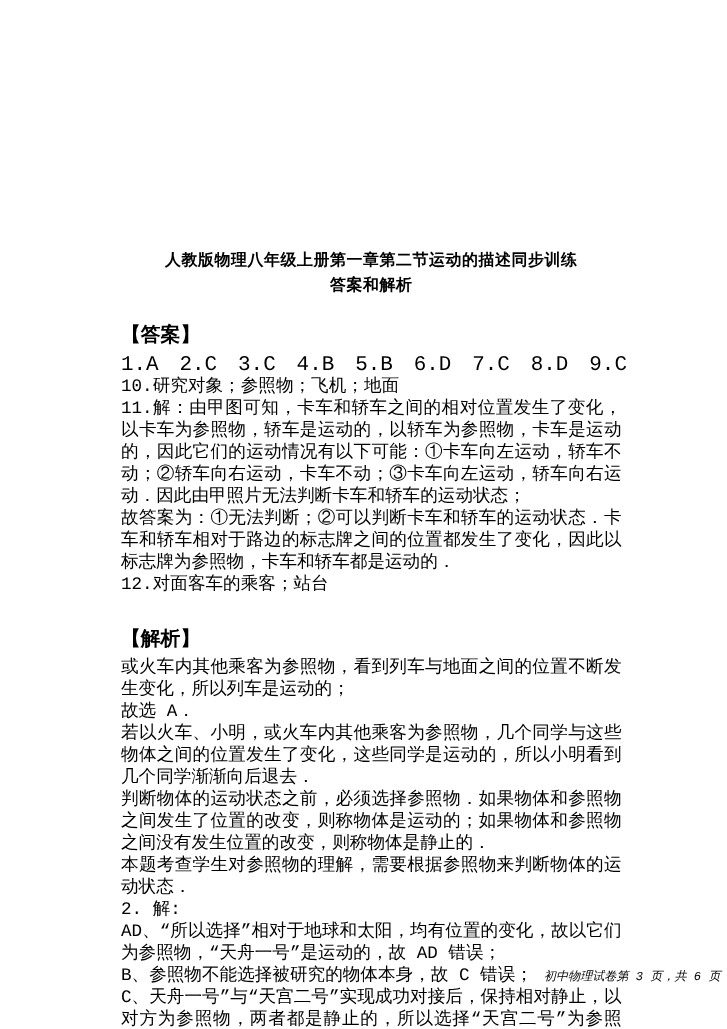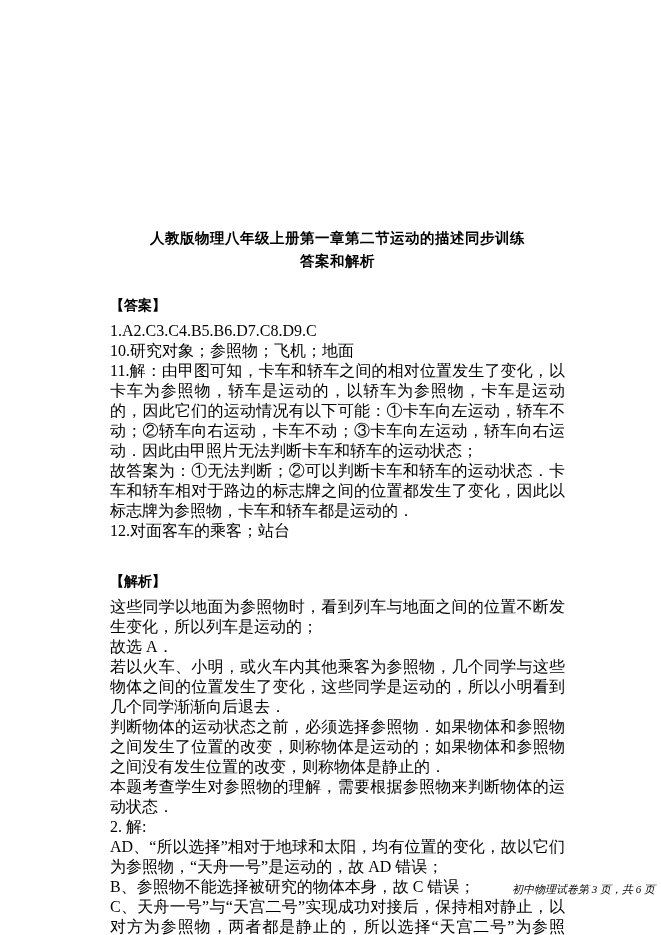--- a/index.html
+++ b/index.html
@@ -6,50 +6,51 @@
     margin: 0;
     padding: 0;
     background: #ffffff;
   }
   .page {
     position: relative;
     width: 661px;
     height: 935px;
     background: #ffffff;
     color: #000000;
-    font-family: Liberation Serif, serif;
+    font-family: Liberation Mono, monospace;
     overflow: hidden;
   }
   .content {
     padding: 228px 96px 0 110px;
   }
   .title, .subtitle {
     margin: 0;
     font-size: 14.5px;
     font-weight: bold;
     text-align: center;
     line-height: 21px;
     letter-spacing: 0.5px;
   }
   .subtitle {
     margin-top: 2px;
   }
   .section-header {
     font-weight: bold;
-    font-size: 14px;
+    font-size: 18px;
     line-height: 20px;
     margin-top: 24px;
     margin-bottom: 5px;
   }
   .analysis-header {
     margin-top: 31px;
   }
   .choices-row {
     display: flex;
-    font-size: 16px;
+    gap: 19px;
+    font-size: 19px;
     line-height: 20px;
   }
   .para {
     margin: 0;
     font-size: 16px;
     line-height: 20px;
     text-align: justify;
     word-break: break-all;
   }
   .footer {
@@ -86,21 +87,21 @@
         <span>9.C</span>
       </div>
       <p class="para">10.研究对象；参照物；飞机；地面</p>
       <p class="para">11.解：由甲图可知，卡车和轿车之间的相对位置发生了变化，以卡车为参照物，轿车是运动的，以轿车为参照物，卡车是运动的，因此它们的运动情况有以下可能：①卡车向左运动，轿车不动；②轿车向右运动，卡车不动；③卡车向左运动，轿车向右运动．因此由甲照片无法判断卡车和轿车的运动状态；</p>
       <p class="para">故答案为：①无法判断；②可以判断卡车和轿车的运动状态．卡车和轿车相对于路边的标志牌之间的位置都发生了变化，因此以标志牌为参照物，卡车和轿车都是运动的．</p>
       <p class="para">12.对面客车的乘客；站台</p>
     </div>
 
     <div>
       <div class="section-header analysis-header">【解析】</div>
-      <p class="para">这些同学以地面为参照物时，看到列车与地面之间的位置不断发生变化，所以列车是运动的；</p>
+      <p class="para">或火车内其他乘客为参照物，看到列车与地面之间的位置不断发生变化，所以列车是运动的；</p>
       <p class="para">故选 A．</p>
       <p class="para">若以火车、小明，或火车内其他乘客为参照物，几个同学与这些物体之间的位置发生了变化，这些同学是运动的，所以小明看到几个同学渐渐向后退去．</p>
       <p class="para">判断物体的运动状态之前，必须选择参照物．如果物体和参照物之间发生了位置的改变，则称物体是运动的；如果物体和参照物之间没有发生位置的改变，则称物体是静止的．</p>
       <p class="para">本题考查学生对参照物的理解，需要根据参照物来判断物体的运动状态．</p>
       <p class="para">2. 解:</p>
       <p class="para">AD、“所以选择”相对于地球和太阳，均有位置的变化，故以它们为参照物，“天舟一号”是运动的，故 AD 错误；</p>
       <p class="para">B、参照物不能选择被研究的物体本身，故 C 错误；</p>
       <p class="para">C、天舟一号”与“天宫二号”实现成功对接后，保持相对静止，以对方为参照物，两者都是静止的，所以选择“天宫二号”为参照物，“天舟一号”是静止的，故 C 正确．</p>
     </div>
 

